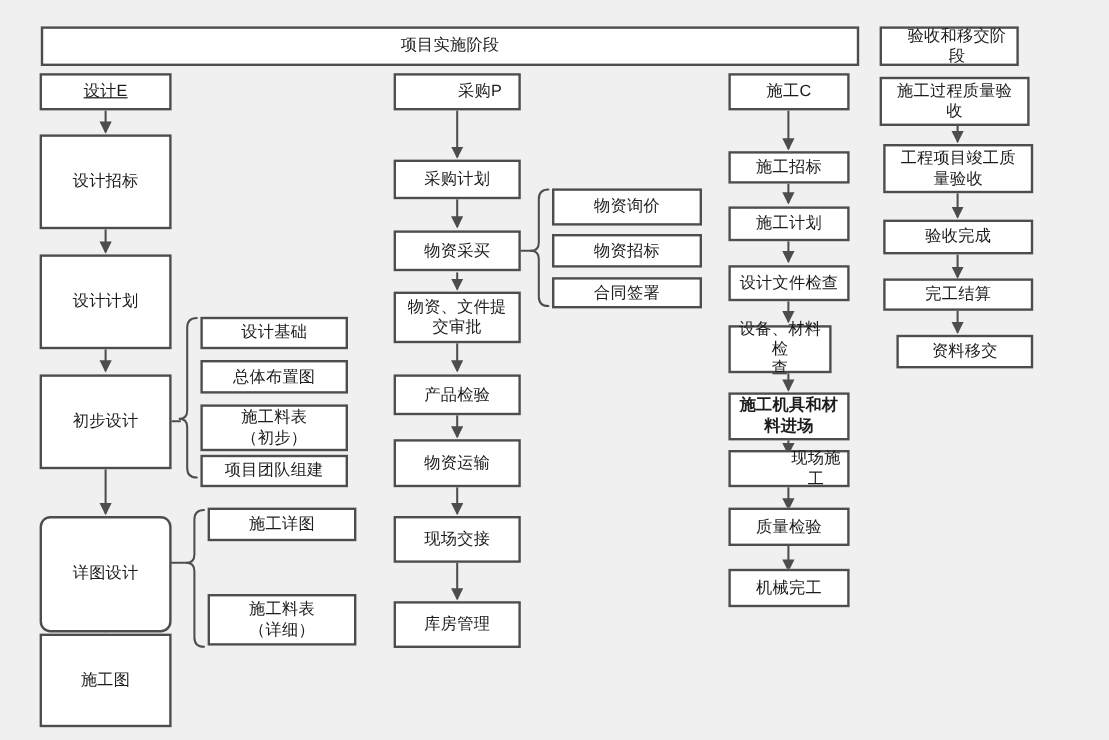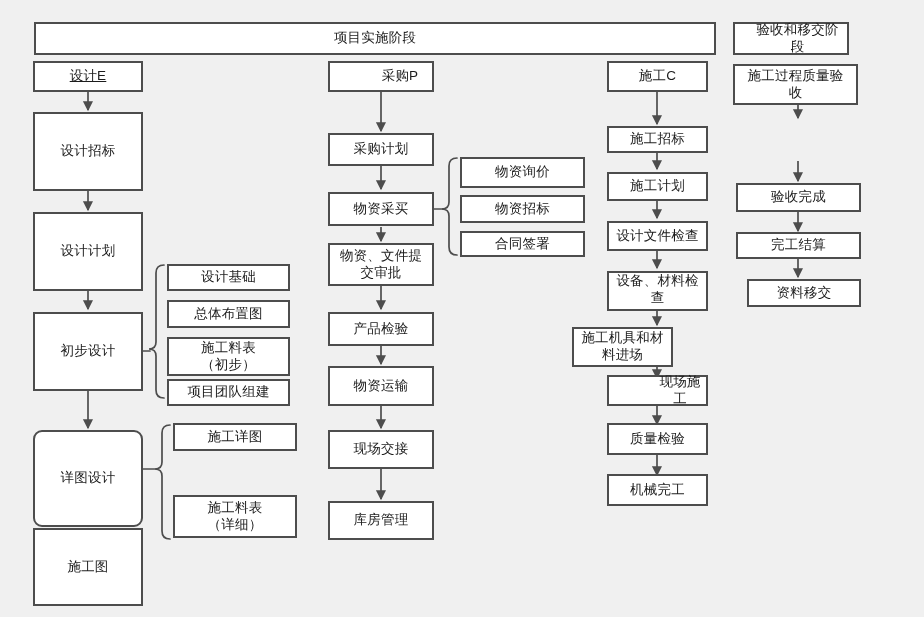--- a/index.html
+++ b/index.html
@@ -175,42 +175,46 @@
   </div>
   <div class="node" style="left:607px;top:126px;width:101px;height:27px;">
     <span>施工招标</span>
   </div>
   <div class="node" style="left:607px;top:172px;width:101px;height:29px;">
     <span>施工计划</span>
   </div>
   <div class="node" style="left:607px;top:221px;width:101px;height:30px;">
     <span>设计文件检查</span>
   </div>
-  <div class="node two-line" style="left:607px;top:271px;width:101px;height:40px;white-space:pre-line;font-family:Liberation Mono, monospace;">
+  <div class="node two-line" style="left:607px;top:271px;width:86px;height:40px;white-space:pre-line;">
     <span>设备、材料检
 查</span>
   </div>
-  <div class="node two-line" style="left:572px;top:327px;width:101px;height:40px;white-space:pre-line;">
+  <div class="node two-line" style="left:607px;top:327px;width:101px;height:40px;white-space:pre-line;font-weight:bold;">
     <span>施工机具和材
 料进场</span>
   </div>
   <div class="node" style="left:607px;top:375px;width:101px;height:31px;padding-left:47px;">
     <span>现场施工</span>
   </div>
   <div class="node" style="left:607px;top:423px;width:101px;height:32px;">
     <span>质量检验</span>
   </div>
   <div class="node" style="left:607px;top:474px;width:101px;height:32px;">
     <span>机械完工</span>
   </div>
 
   <div class="node two-line" style="left:733px;top:64px;width:125px;height:41px;white-space:pre-line;">
     <span>施工过程质量验
 收</span>
   </div>
+  <div class="node two-line" style="left:736px;top:120px;width:125px;height:41px;white-space:pre-line;">
+    <span>工程项目竣工质
+量验收</span>
+  </div>
   <div class="node" style="left:736px;top:183px;width:125px;height:29px;">
     <span>验收完成</span>
   </div>
   <div class="node" style="left:736px;top:232px;width:125px;height:27px;">
     <span>完工结算</span>
   </div>
   <div class="node" style="left:747px;top:279px;width:114px;height:28px;">
     <span>资料移交</span>
   </div>
 

